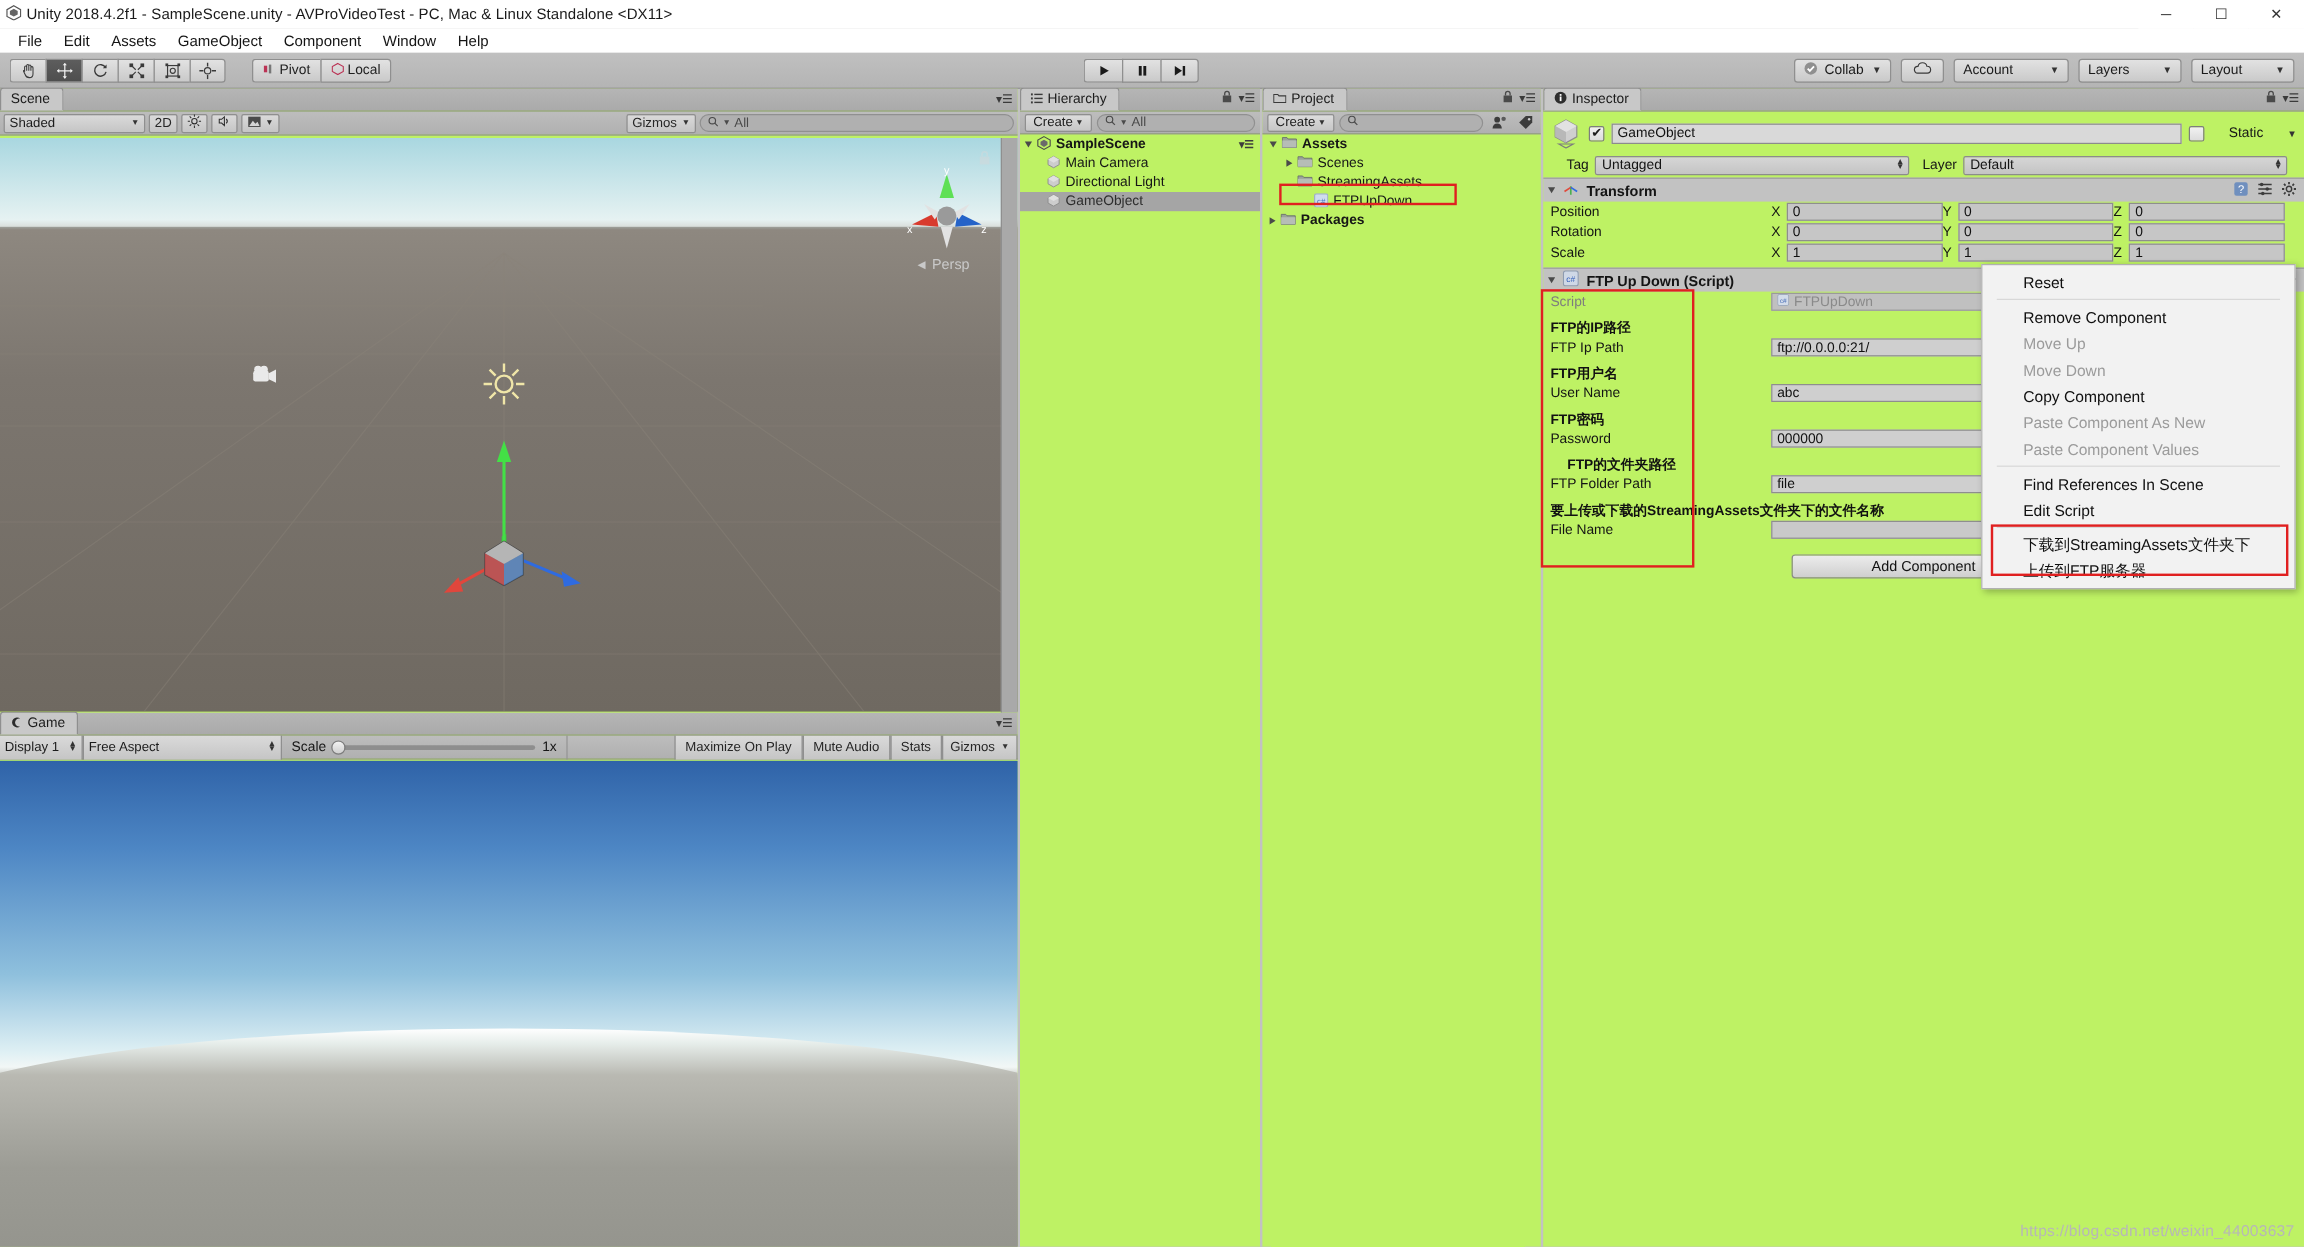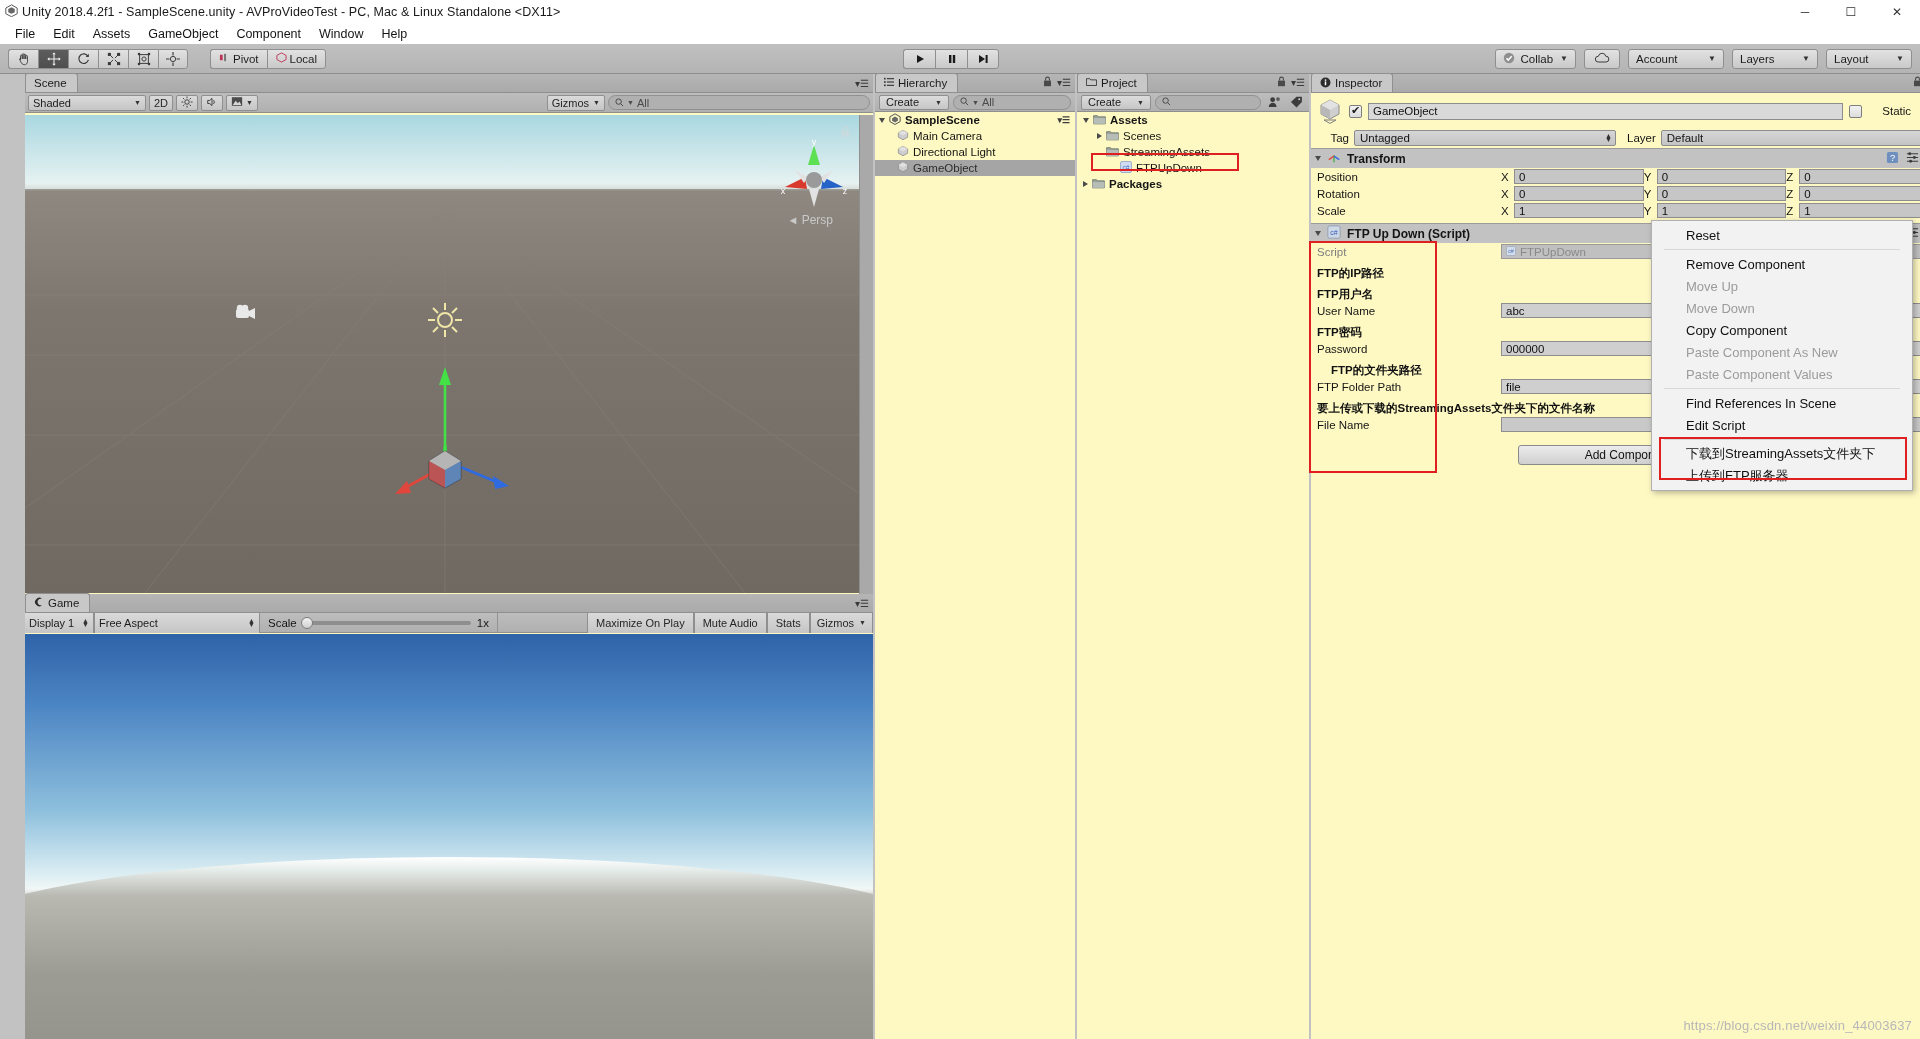--- a/index.html
+++ b/index.html
@@ -78,21 +78,21 @@
     height: 20px; background: linear-gradient(#e2e2e2,#c9c9c9);
     border: 1px solid #8f8f8f; border-radius: 3px;
     display: flex; align-items: center; gap: 5px; padding: 0 7px;
     font-size: 11.5px; color: #1a1a1a; white-space: nowrap;
   }
   .rbtn .caret { font-size: 8px; color: #333; margin-left: 2px; }
   .rbtn.wide { min-width: 80px; justify-content: space-between; }
   .rbtn.icononly { width: 36px; justify-content: center; }
 
   
-  .panel { position: absolute; background: #fef9c3; margin-left: 25px; }
+  .panel { position: absolute; background: #bef264; }
   .panel-tabbar {
     height: 19px; background: linear-gradient(#b5b5b5,#aaaaaa);
     border-bottom: 1px solid #8f8f8f;
     display: flex; align-items: flex-end; position: relative;
   }
   .ptab {
     height: 19px; padding: 0 10px 0 8px; background: #c8c8c8;
     border: 1px solid #8f8f8f; border-bottom: none;
     border-radius: 3px 3px 0 0;
     display: flex; align-items: center; gap: 4px;
@@ -103,21 +103,21 @@
     display: flex; align-items: center; gap: 5px; color: #3a3a3a; font-size: 10px;
   }
   .panel-toolbar {
     height: 19px; background: linear-gradient(#bdbdbd,#b0b0b0);
     border-bottom: 1px solid #8f8f8f;
     display: flex; align-items: center; gap: 4px; padding: 0 4px;
   }
   .mini-btn {
     height: 15px; padding: 0 6px; background: linear-gradient(#dcdcdc,#c6c6c6);
     border: 1px solid #8f8f8f; border-radius: 2px;
-    display: flex; align-items: center; gap: 16px; font-size: 11px; color: #1b1b1b;
+    display: flex; align-items: center; gap: 2px; font-size: 11px; color: #1b1b1b;
   }
   .searchbox {
     flex: 1; height: 15px; background: #b0b0b0;
     border: 1px solid #909090; border-radius: 8px;
     display: flex; align-items: center; padding: 0 6px; gap: 3px;
     font-size: 11px; color: #4a4a4a;
   }
   .icon-btn { width: 18px; height: 15px; display: flex; align-items: center; justify-content: center; color: #3c3c3c; }
 
   
@@ -999,20 +999,26 @@
                 <text x="6" y="8.6" font-size="6.5" fill="#4f73b8" text-anchor="middle" font-family="Liberation Sans">c#</text>
               </svg>
           </span>
           <span>FTPUpDown</span>
         </div>
       </div>
 
       <div id="ftp-fields">
           <div style="padding-top: 6px;">
             <div class="tip-cn" style="padding-left: 6px;">FTP的IP路径</div>
+            <div class="prop-row">
+              <div class="prop-label">FTP Ip Path</div>
+              <div class="field light" style="flex:1;margin-right:16px;">
+                <span>ftp://0.0.0.0:21/</span>
+              </div>
+            </div>
           </div>
           <div style="padding-top: 6px;">
             <div class="tip-cn" style="padding-left: 6px;"> FTP用户名</div>
             <div class="prop-row">
               <div class="prop-label">User Name</div>
               <div class="field light" style="flex:1;margin-right:16px;">
                 <span>abc</span>
               </div>
             </div>
           </div>

